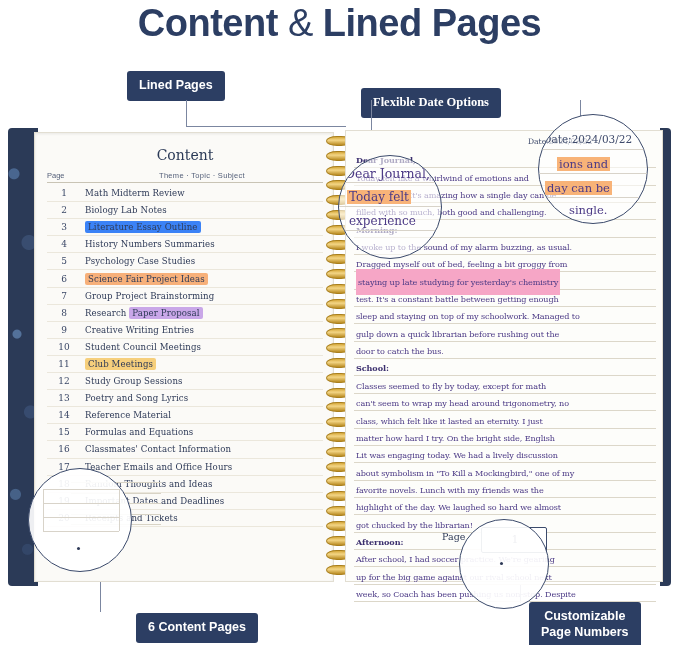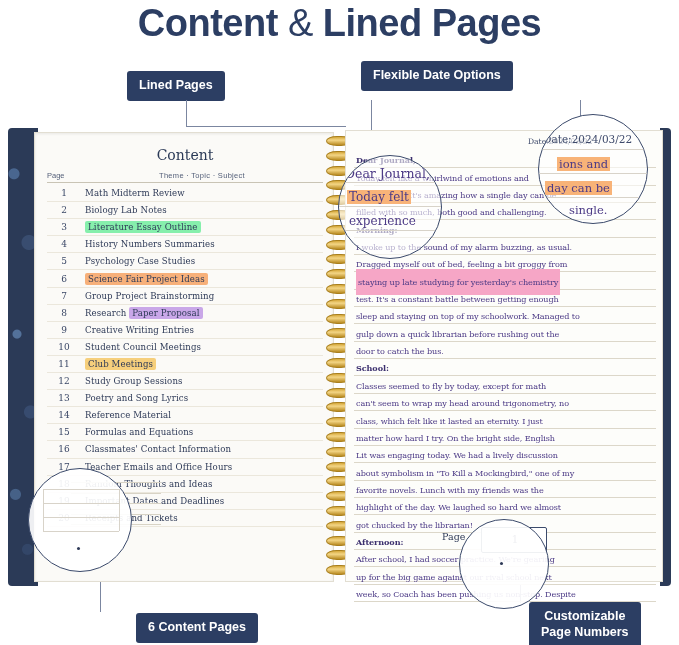--- a/index.html
+++ b/index.html
@@ -35,21 +35,21 @@
     color: #ffffff;
     font-size: 12.5px;
     font-weight: bold;
     text-align: center;
     padding: 7px 12px;
     border-radius: 3px;
     line-height: 1.25;
     white-space: pre-line;
   }
   #c-lined   { left: 127px; top: 71px; }
-  #c-flex    { left: 361px; top: 61px; }
+  #c-flex    { left: 361px; top: 88px; font-family: Liberation Serif, serif; }
   #c-sixcp   { left: 136px; top: 613px; }
   #c-pagenum { left: 529px; top: 602px; }
 
   .leader {
     position: absolute;
     background: #7b86a0;
   }
 
   
   .book {
@@ -158,21 +158,21 @@
     text-align: center;
   }
   .row .txt {
     font-size: 8.6px;
     color: #2e3a57;
     padding-left: 4px;
     letter-spacing: .1px;
     white-space: nowrap;
   }
   .hl { padding: 1px 3px; border-radius: 2px; }
-  .hl-pink   { background: #86efac; }
+  .hl-pink   { background: #3b82f6; }
   .hl-orange { background: #f7b07a; }
   .hl-purple { background: #c9a7e8; }
   .hl-yellow { background: #f6cf7c; }
 
   
   .mini-rule {
     position: absolute;
     left: 36px; top: 340px;
     width: 90px; height: 52px;
   }

